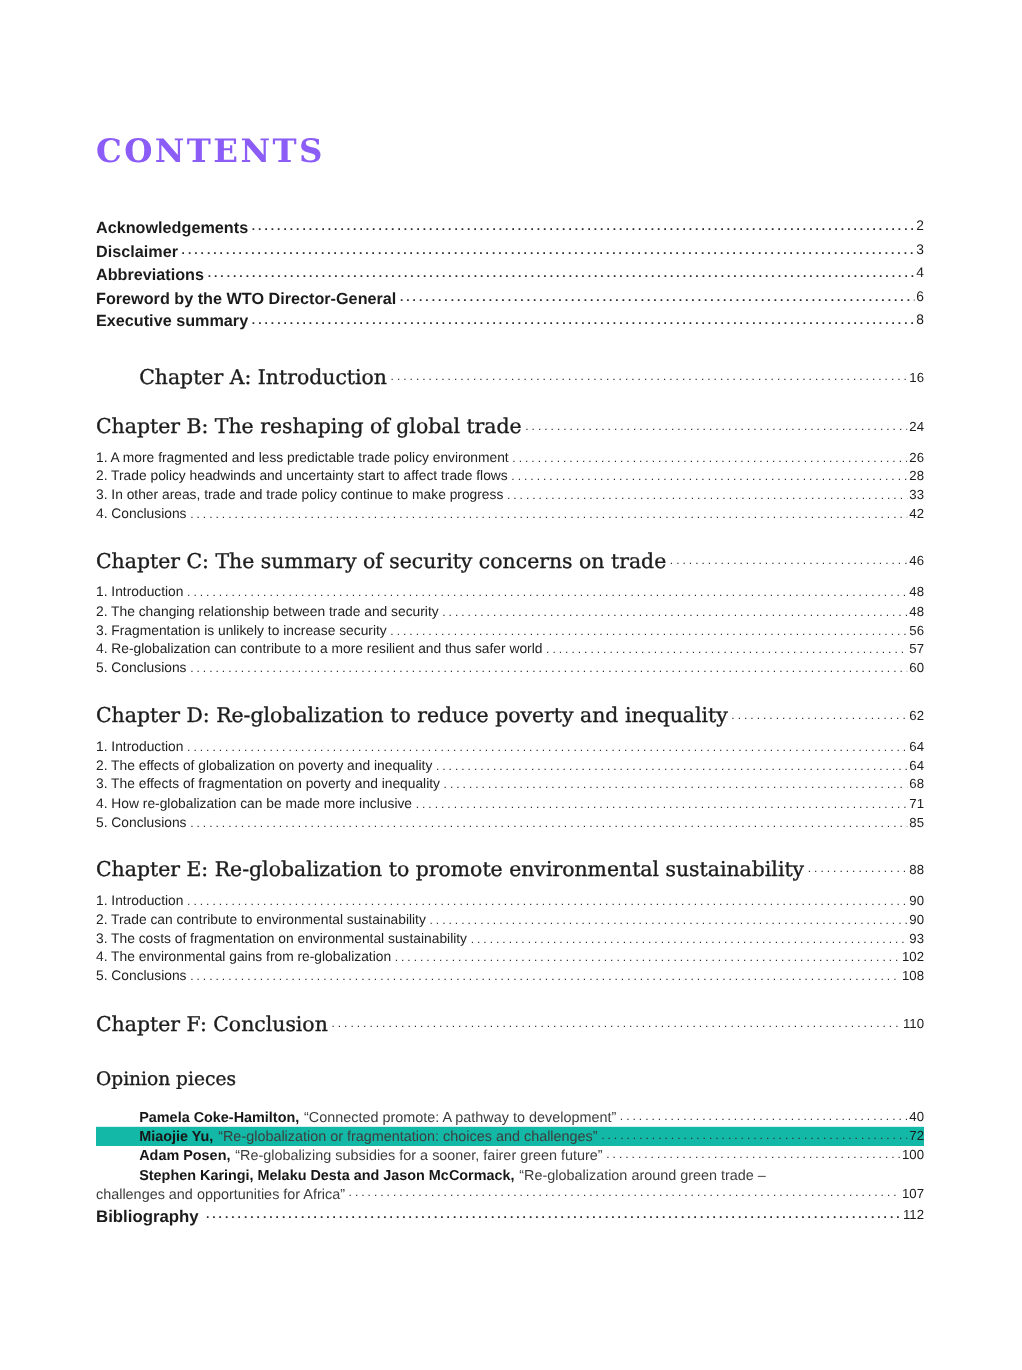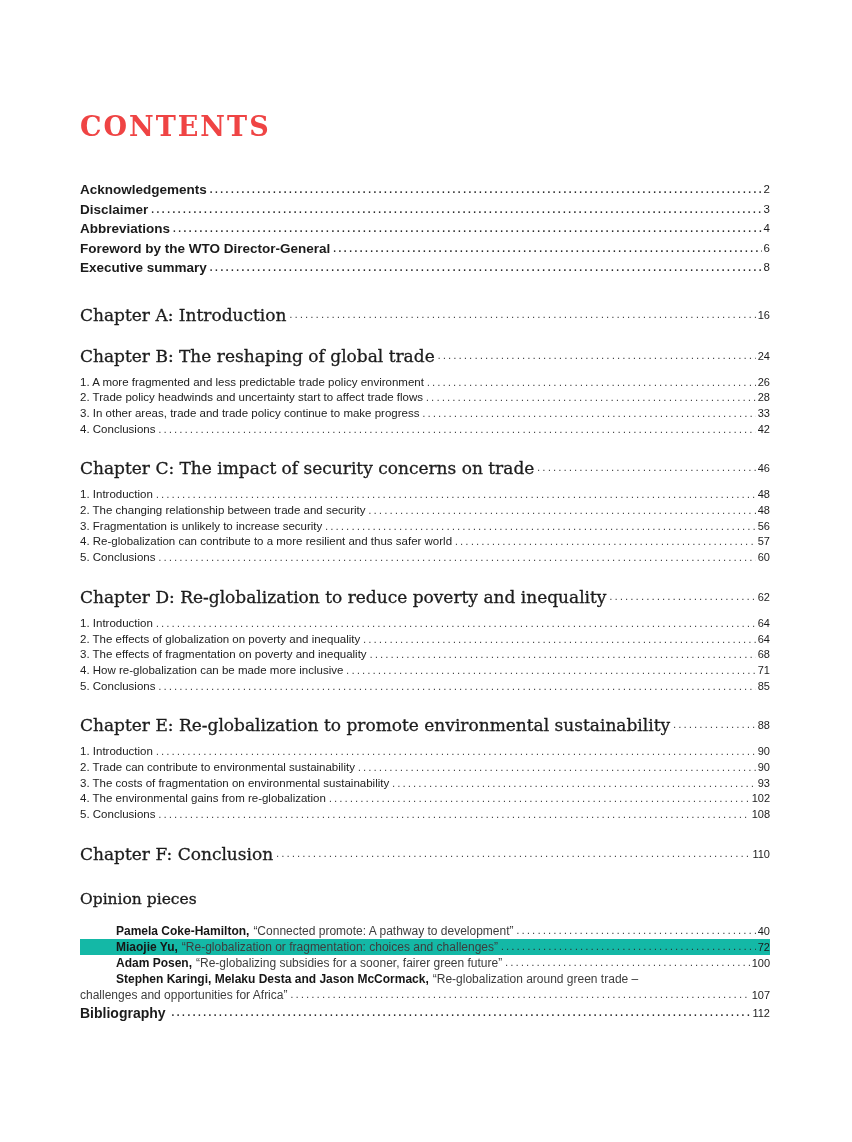--- a/index.html
+++ b/index.html
@@ -13,21 +13,21 @@
     overflow: hidden;
     font-family: "Liberation Sans", sans-serif;
     color: #1b1b1b;
   }
   .toc-title {
     font-family: "DejaVu Serif", serif;
     font-weight: bold;
     font-size: 27px;
     line-height: 30px;
     letter-spacing: 2px;
-    color: #ef4444;
+    color: #8b5cf6;
     margin: 0 0 38px 0;
   }
   .row {
     display: flex;
     align-items: center;
     white-space: nowrap;
   }
   .dots {
     flex: 1;
     overflow: hidden;
@@ -42,21 +42,21 @@
     content: "....................................................................................................................................................................................................................";
   }
   .pg { font-size: 11px; font-weight: normal; color: #1b1b1b; }
 
   
   .front-row { line-height: 19.5px; font-size: 13.5px; font-weight: bold; }
   .front-row .pg { font-size: 11.5px; }
 
   
   .chapter { margin-top: 21px; }
-  .chapter-first { margin-top: 27px; }
+  .chapter-first { margin-top: 27px; margin-left: 36px; }
   .chapter-heading-row { line-height: 20px; margin-bottom: 9px; }
   .chapter-heading {
     font-family: "DejaVu Serif", serif;
     font-size: 17px;
     color: #1c1c1c;
     font-weight: normal;
     -webkit-text-stroke: 0.3px #1c1c1c;
   }
   .item-row { line-height: 15.7px; font-size: 11.5px; color: #222222; }
 
@@ -146,21 +146,21 @@
     </div>
     <div class="row item-row">
       <span>4. Conclusions</span>
       <span class="dots"></span>
       <span class="pg">42</span>
     </div>
   </div>
 
   <div class="chapter">
     <div class="row chapter-heading-row">
-      <span class="chapter-heading">Chapter C: The impact of security concerns on trade</span>
+      <span class="chapter-heading">Chapter C: The summary of security concerns on trade</span>
       <span class="dots"></span>
       <span class="pg">46</span>
     </div>
     <div class="row item-row">
       <span>1. Introduction</span>
       <span class="dots"></span>
       <span class="pg">48</span>
     </div>
     <div class="row item-row">
       <span>2. The changing relationship between trade and security</span>

